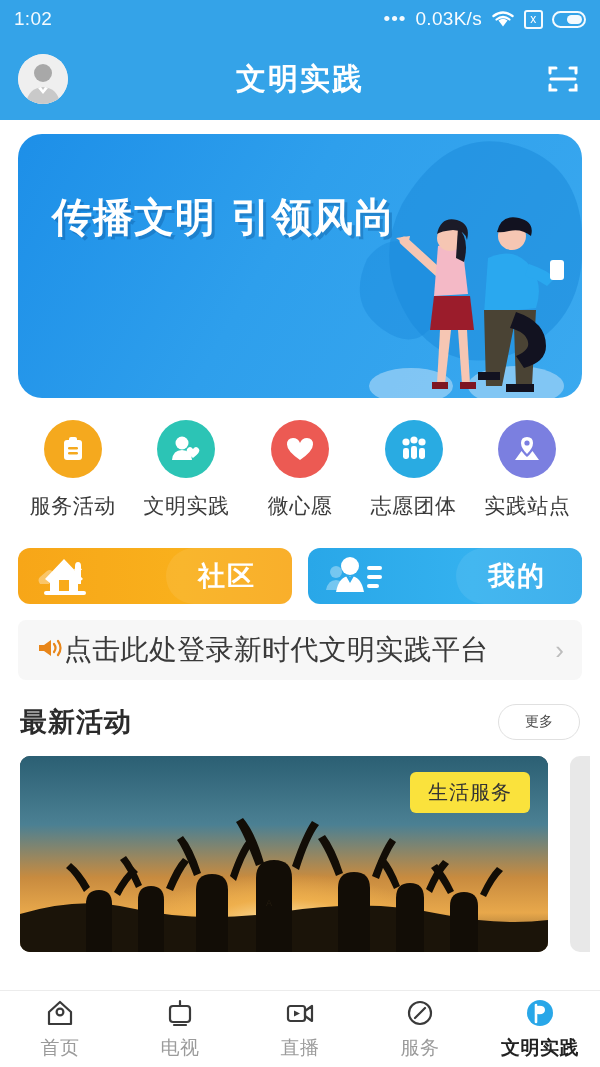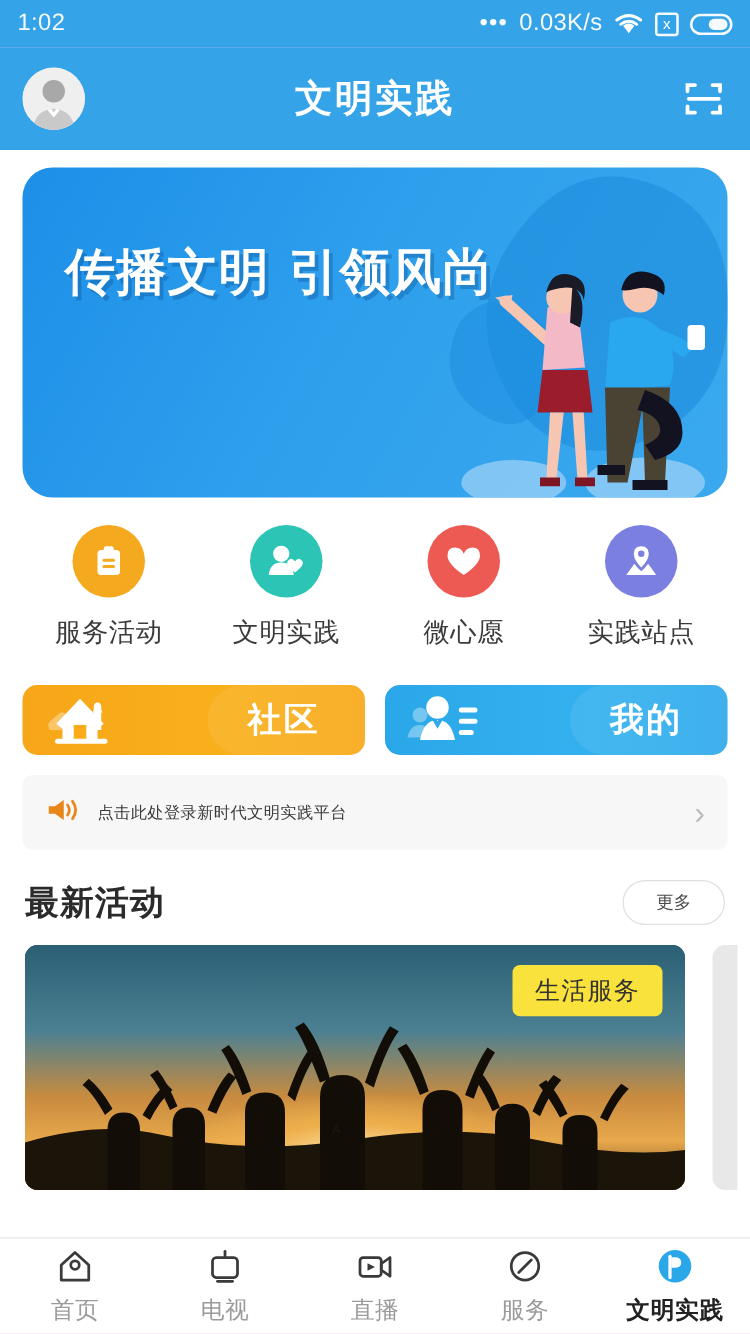--- a/index.html
+++ b/index.html
@@ -2,21 +2,21 @@
 <html><head>
 <meta charset="utf-8">
 <style>
   * { box-sizing: border-box; margin: 0; padding: 0; }
   html, body {
     width: 600px; height: 1067px;
     background: #ffffff;
     font-family: "Liberation Sans", "DejaVu Sans", sans-serif;
     overflow: hidden;
   }
-  #app { position: relative; width: 600px; height: 1067px; background:#f0abfc; }
+  #app { position: relative; width: 600px; height: 1067px; background:#c2410c; }
 
   
   .statusbar {
     height: 38px; background: #34A3E8; color: #fff;
     display: flex; align-items: center; padding: 0 14px;
     font-size: 19px; letter-spacing: .3px;
   }
   .sb-time { font-size: 19px; color:#ffffff; opacity:.95; }
   .sb-right { margin-left:auto; display:flex; align-items:center; gap:9px; }
   .sb-dots { letter-spacing:1px; font-size:19px; line-height:10px; opacity:.95;}
@@ -101,21 +101,21 @@
     position:relative; z-index:2; margin-left:auto; margin-right:36px;
     color:#fff; font-size:27px; font-weight:bold; letter-spacing:2px;
   }
 
   
   .notice-wrap{ padding: 16px 18px 0; }
   .notice{
     height:60px; background:#F7F7F7; border-radius:8px;
     display:flex; align-items:center; padding:0 18px;
   }
-  .notice-txt{ margin-left:14px; font-size:13px; color:#3a3a3a; letter-spacing:.3px;}
+  .notice-txt{ font-size:28px; color:#3a3a3a; letter-spacing:.3px;}
   .notice-arrow{ margin-left:auto; color:#bdbdbd; font-size:26px; line-height:1;}
 
   
   .sec-head{ display:flex; align-items:center; padding: 24px 20px 0;}
   .sec-title{ font-size:27px; font-weight:bold; color:#2b2b2b; letter-spacing:1px;}
   .more-btn{
     margin-left:auto; border:1px solid #e0e0e0; background:#fff; border-radius:22px;
     padding:8px 26px; font-size:14px; color:#4a4a4a;
   }
 
@@ -256,20 +256,33 @@
 
       <div class="quick-item">
         <div class="quick-circle" style="background:#EC5A53">
           <svg width="30" height="28" viewBox="0 0 30 28">
             <path d="M15 25 Q2 16 2 9.5 Q2 3 8 3 Q13 3 15 8 Q17 3 22 3 Q28 3 28 9.5 Q28 16 15 25 Z" fill="#fff"></path>
           </svg>
         </div>
         <div class="quick-label">微心愿</div>
       </div>
 
+      <div class="quick-item">
+        <div class="quick-circle" style="background:#29ABE2">
+          <svg width="30" height="28" viewBox="0 0 30 28">
+            <circle cx="7" cy="7" r="3.6" fill="#fff"></circle>
+            <circle cx="15" cy="5" r="3.6" fill="#fff"></circle>
+            <circle cx="23" cy="7" r="3.6" fill="#fff"></circle>
+            <rect x="4" y="13" width="6" height="11" rx="2.4" fill="#fff"></rect>
+            <rect x="12" y="11" width="6" height="13" rx="2.4" fill="#fff"></rect>
+            <rect x="20" y="13" width="6" height="11" rx="2.4" fill="#fff"></rect>
+          </svg>
+        </div>
+        <div class="quick-label">志愿团体</div>
+      </div>
 
       <div class="quick-item">
         <div class="quick-circle" style="background:#7B7FE0">
           <svg width="30" height="28" viewBox="0 0 30 28">
             <path d="M15 2 q6 0 6 6 q0 5 -6 11 q-6 -6 -6 -11 q0 -6 6 -6 z" fill="#fff"></path>
             <circle cx="15" cy="8" r="2.6" fill="#7B7FE0"></circle>
             <path d="M9.5 16 L3 25 h24 l-6.5 -9 q-3 4 -5.5 6 q-2.5 -2 -5.5 -6 z" fill="#fff"></path>
           </svg>
         </div>
         <div class="quick-label">实践站点</div>

